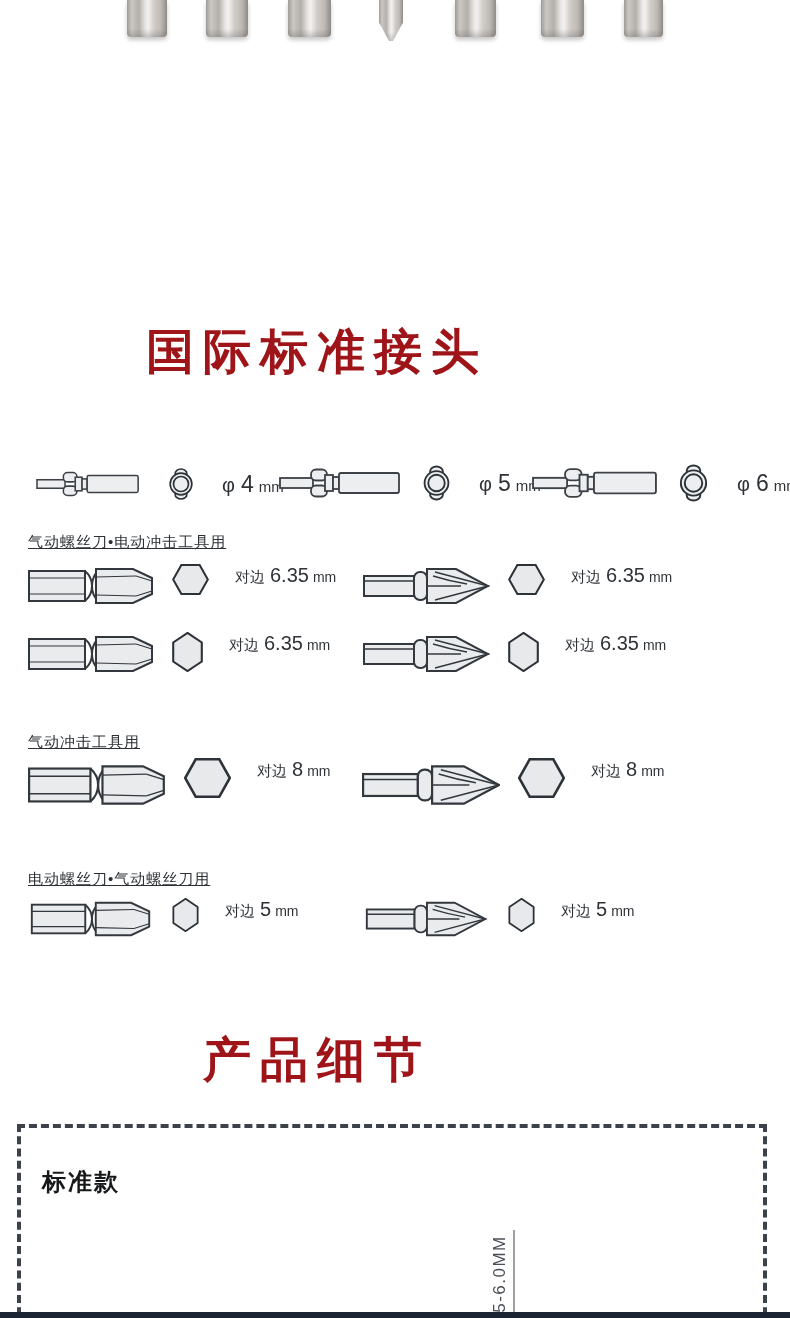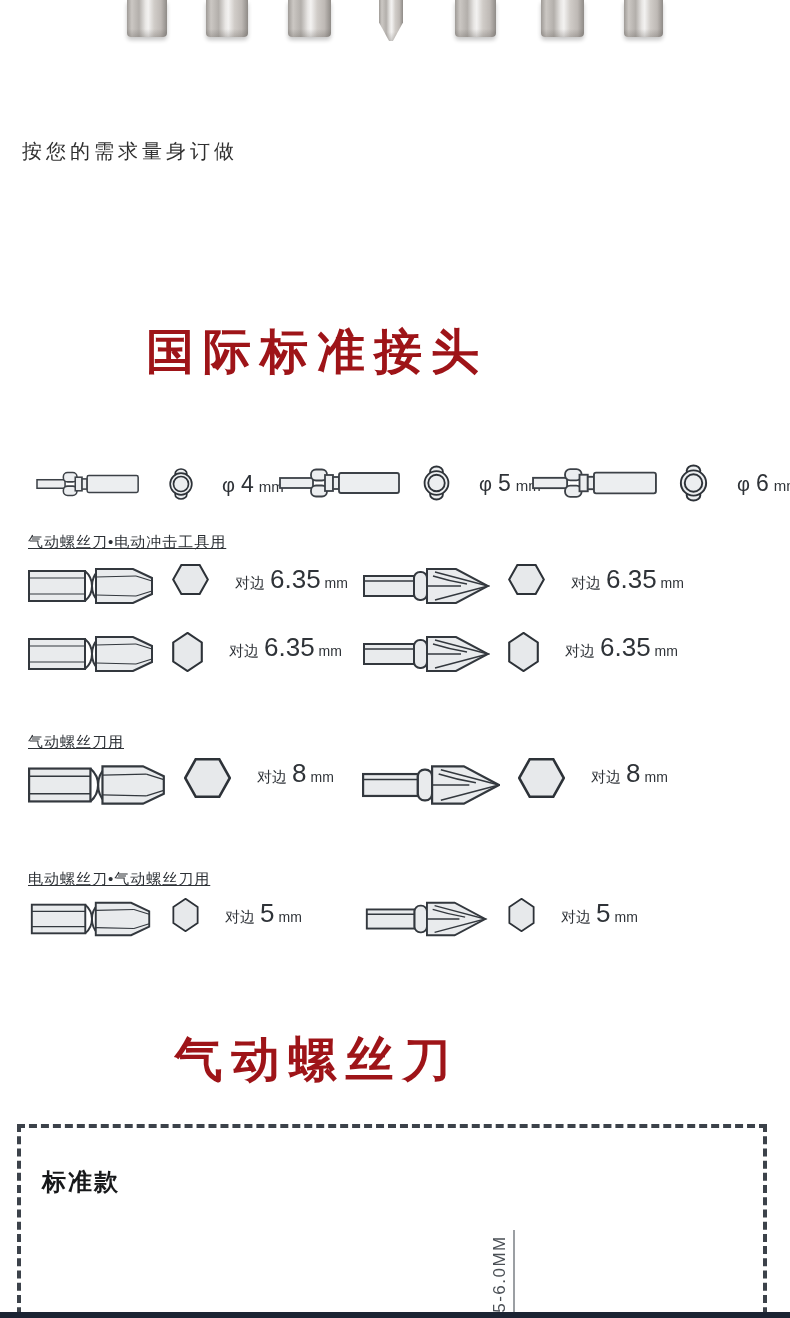--- a/index.html
+++ b/index.html
@@ -34,21 +34,21 @@
   
   .dia-row{position:absolute;left:0;width:790px;}
   .dia-group{position:absolute;display:flex;align-items:center;}
   .phi-label{display:flex;align-items:baseline;color:#2f3338;white-space:nowrap;}
   .phi-label .pre{font-size:20px;margin-right:6px;}
   .phi-label .val{font-size:23px;margin-right:5px;}
   .phi-label .unit{font-size:15px;}
   .sec-title{position:absolute;left:28px;font-size:15px;letter-spacing:1px;color:#2c3035;text-decoration:underline;}
   .spec{display:flex;align-items:baseline;white-space:nowrap;color:#2f3338;}
   .spec .pre{font-size:15px;margin-right:5px;}
-  .spec .val{font-size:26px;margin-right:4px;}
+  .spec .val{font-size:20px;margin-right:4px;}
   .spec .unit{font-size:14px;}
   .bitcol{position:absolute;display:flex;align-items:flex-start;}
   .bitcol.l{left:28px;}
   .bitcol.r{left:362px;}
   .hexgap{margin-left:18px;}
   .lblgap{margin-left:26px;}
   svg.lineart{display:block;}
   
   .dashed-box{
     position:absolute;left:17px;top:1124px;width:750px;height:240px;
@@ -130,21 +130,20 @@
   <div class="bit" style="left:127px;width:40px;"></div>
   <div class="bit" style="left:206px;width:42px;"></div>
   <div class="bit" style="left:288px;width:43px;"></div>
   <div class="bit tip" style="left:379px;width:24px;"></div>
   <div class="bit" style="left:455px;width:41px;"></div>
   <div class="bit" style="left:541px;width:43px;"></div>
   <div class="bit" style="left:624px;width:39px;"></div>
 </div>
 
 <div class="tagline">
-  <div>按您的需求量身订做</div>
 </div>
 
 <div class="red-heading" style="top:320px;">国际标准接头</div>
 
 <div class="dia-row" style="top:455px;height:56px;">
   <div class="dia-group" style="left:28px;top:11px;">
     <svg class="lineart" width="120" height="34">
         <use href="#connector"></use>
       </svg>
     <svg class="lineart hexgap" width="30" height="36">
@@ -237,21 +236,21 @@
         <use href="#hexpoint"></use>
       </svg>
     <div class="spec lblgap">
       <span class="pre">对边</span>
       <span class="val">6.35</span>
       <span class="unit">mm</span>
     </div>
   </div>
 </div>
 
-<div class="sec-title" style="top:733px;">气动螺丝刀用</div>
+<div class="sec-title" style="top:733px;">气动冲击工具用</div>
 
 <div class="dia-row" style="top:758px;height:76px;">
   <div class="bitcol l">
     <svg class="lineart" width="138" height="54">
         <use href="#hexbit"></use>
       </svg>
     <svg class="lineart hexgap" width="47" height="40">
         <use href="#hexflat"></use>
       </svg>
     <div class="spec lblgap">
@@ -299,21 +298,21 @@
         <use href="#hexpoint"></use>
       </svg>
     <div class="spec lblgap">
       <span class="pre">对边</span>
       <span class="val">5</span>
       <span class="unit">mm</span>
     </div>
   </div>
 </div>
 
-<div class="red-heading" style="top:1028px;">气动螺丝刀</div>
+<div class="red-heading" style="top:1028px;">产品细节</div>
 
 <div class="dashed-box"></div>
 <div class="variant-label">标准款</div>
 
 <div class="dim-note-wrap">
   <span class="dim-note">3.5-6.0MM</span>
 </div>
 <div class="dim-line"></div>
 
 <div class="navy-bar"></div>

